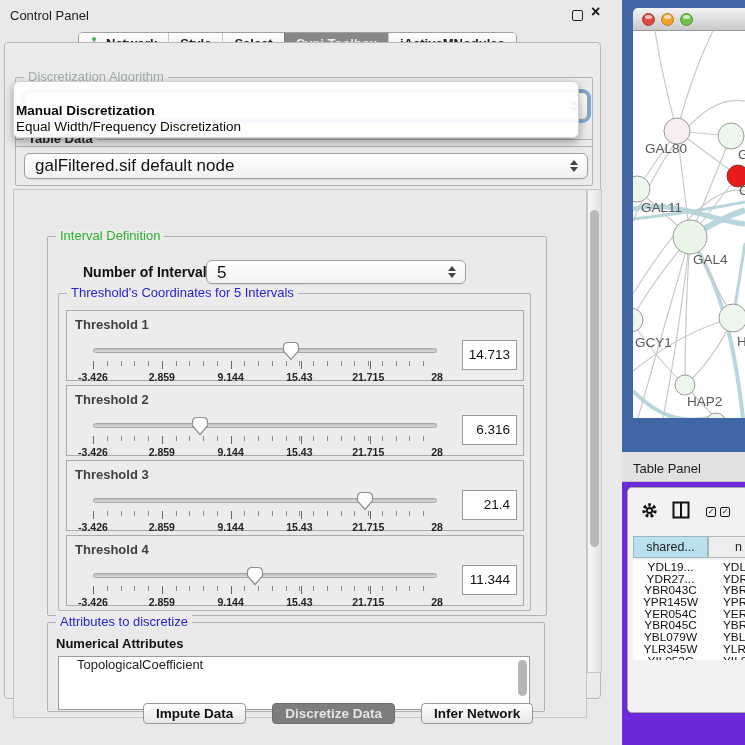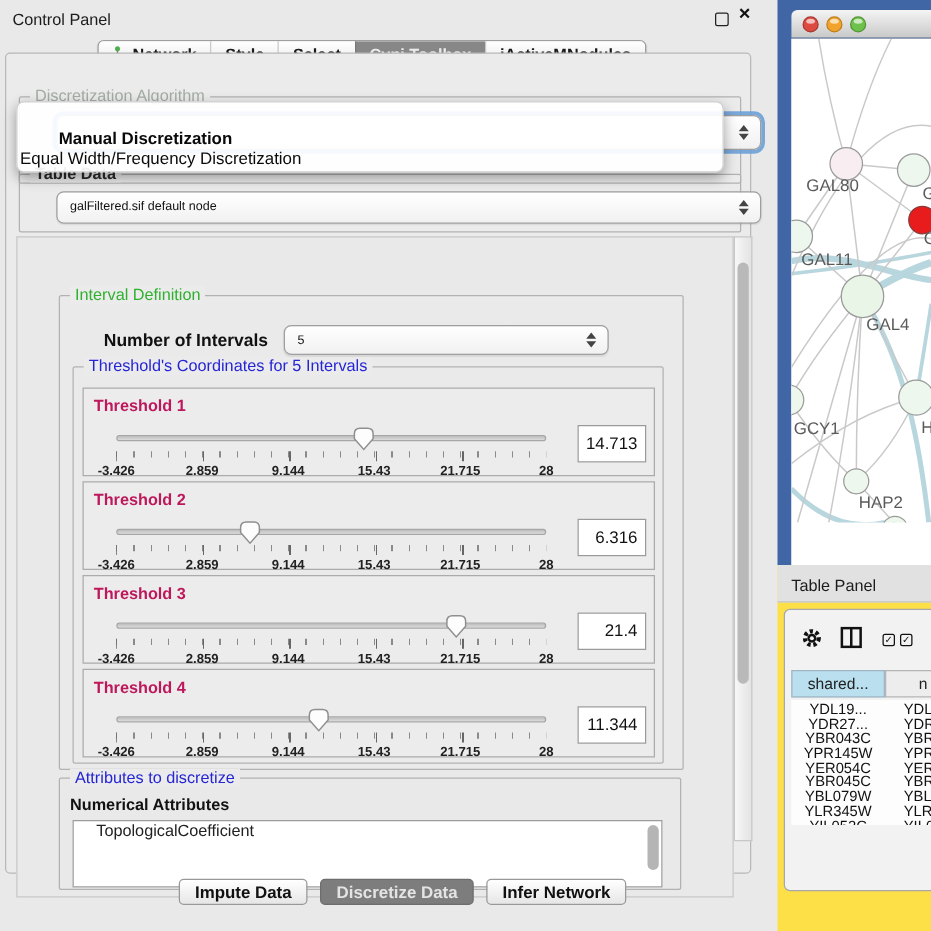--- a/index.html
+++ b/index.html
@@ -25,87 +25,87 @@
 
   
   .group { position:absolute; border:1px solid #b2b2b2; border-radius:2px; }
   .gtitle { position:absolute; top:-8px; left:8px; background:#ebebeb; padding:0 4px; font-size:13px; line-height:14px; }
   .gtitle.green { color:#2fb12f; }
   .gtitle.blue { color:#2525d5; }
   .gtitle.faded { color:#a3ada3; }
   .gtitle.dark { color:#2a2a2a; font-weight:600; }
 
   
-  .combo { position:absolute; background:linear-gradient(#ffffff,#f1f1f1); border:1px solid #9f9f9f; border-radius:6px; font-size:10px; color:#111; line-height:24px; padding-left:10px; box-shadow:0 1px 1px rgba(0,0,0,.08);margin-left:21px; }
+  .combo { position:absolute; background:linear-gradient(#ffffff,#f1f1f1); border:1px solid #9f9f9f; border-radius:6px; font-size:17px; color:#111; line-height:24px; padding-left:10px; box-shadow:0 1px 1px rgba(0,0,0,.08); }
   .stepper { position:absolute; right:9px; top:50%; width:8px; height:12px; margin-top:-6px; }
   .stepper:before, .stepper:after { content:""; position:absolute; left:0; border-left:4px solid transparent; border-right:4px solid transparent; }
   .stepper:before { top:0; border-bottom:5px solid #444; }
   .stepper:after { bottom:0; border-top:5px solid #444; }
 
   #algo-group { left:10px; top:34px; width:578px; height:70px; }
   #algo-combo { left:8px; top:14px; width:564px; height:28px; box-shadow:0 0 0 3px rgba(100,155,215,.85); }
 
   
   #algo-popup { left:8px; top:38px; width:566px; height:57px; background:rgba(255,255,255,.93); border:1px solid #cfcfcf; border-radius:6px; box-shadow:0 4px 10px rgba(0,0,0,.35); z-index:30; }
   #popup-hint { position:absolute; top:4px; left:0; width:100%; text-align:center; font-size:13px; color:#b6b6b6; }
   .popup-item { position:absolute; left:2px; font-size:13.5px; color:#0a0a0a; white-space:nowrap; }
-  #popup-item-0 { top:21px; font-weight:700;margin-left:31px; }
+  #popup-item-0 { top:21px; font-weight:700; }
   #popup-item-1 { top:37px; }
 
   #tabledata-group { left:10px; top:96px; width:578px; height:47px; }
   #tabledata-combo { left:8px; top:13px; width:564px; height:26px; }
 
   
   #viewport { left:8px; top:146px; width:574px; height:529px; border:1px solid #c7c7c7; background:#e9e9e9; overflow:hidden; }
   #v-scrollbar { left:582px; top:146px; width:15px; height:484px; background:linear-gradient(to right,#f7f7f7,#e3e3e3); border:1px solid #c7c7c7; }
   #v-thumb { left:2px; top:20px; width:9px; height:337px; background:#b9b9b9; border-radius:5px; }
 
   #interval-group { left:33px; top:46px; width:500px; height:380px; background:#eaeaea; }
   #noi-label { left:35px; top:27px; font-size:14px; font-weight:700; color:#111; }
   #noi-combo { left:158px; top:23px; width:260px; height:24px; }
   #thresh-group { left:10px; top:56px; width:473px; height:318px; }
 
   .tpanel { position:absolute; left:7px; width:458px; height:71px; border:1px solid #ababab; background:#ececec; }
-  .t-title { position:absolute; left:8px; top:6px; font-size:13px; font-weight:700; color:#be185d; }
+  .t-title { position:absolute; left:8px; top:6px; font-size:13px; font-weight:700; color:#404040; }
   .slider { position:absolute; left:26px; top:28px; width:344px; height:40px; }
   .track { position:absolute; left:0; top:9px; width:100%; height:5px; background:linear-gradient(#bdbdbd,#dcdcdc); border:1px solid #a6a6a6; border-radius:3px; }
   .thumb { position:absolute; top:2px; width:18px; height:20px; margin-left:-9px; }
   .ticks-minor { position:absolute; left:0; top:22px; width:100%; height:5px;
      background:repeating-linear-gradient(to right,#8a8a8a 0 1px,transparent 1px 4%); }
   .ticks-major { position:absolute; left:0; top:22px; width:100.5%; height:8px;
      background:repeating-linear-gradient(to right,#666 0 1px,transparent 1px 20%); }
   .tlabels { position:absolute; left:0; top:32px; width:100%; height:12px; font-size:10.5px; font-weight:700; color:#222; }
   .tlabels span { position:absolute; transform:translateX(-50%); white-space:nowrap; }
   .tlabels span:nth-child(1){left:0%;} .tlabels span:nth-child(2){left:20%;}
   .tlabels span:nth-child(3){left:40%;} .tlabels span:nth-child(4){left:60%;}
   .tlabels span:nth-child(5){left:80%;} .tlabels span:nth-child(6){left:100%;}
   .t-value { position:absolute; left:395px; top:29px; width:55px; height:30px; background:#fff; border:1px solid #9a9a9a; font-size:13.5px; color:#111; text-align:right; line-height:28px; padding-right:6px; }
 
   #attr-group { left:33px; top:432px; width:498px; height:90px; }
   #attr-subtitle { left:8px; top:13px; font-size:13px; font-weight:700; color:#111; }
   #attr-list { left:10px; top:33px; width:472px; height:54px; background:#fff; border:1px solid #9c9c9c; overflow:hidden; }
   .attr-item { padding-left:18px; font-size:13px; color:#222; line-height:15.5px; white-space:nowrap; }
   #attr-scroll { position:absolute; right:2px; top:3px; width:9px; height:36px; background:#b5b5b5; border-radius:5px; }
 
-  #bottom-tabs { left:143px; top:703px; display:flex; gap:10px; }
+  #bottom-tabs { left:143px; top:703px; display:flex; gap:26px; }
   .btab { height:21px; padding:0 12px; line-height:19px; font-size:13.5px; font-weight:600; color:#111; background:linear-gradient(#ffffff,#e6e6e6); border:1px solid #989898; border-radius:4px; }
   .btab.sel { background:#7d7d7d; color:#e4e4e4; border-color:#6d6d6d; }
 
   
   #net-window { left:622px; top:0; width:123px; height:452px; background:#4166a5; }
   #net-titlebar { left:11px; top:8px; width:112px; height:23px; background:linear-gradient(#f4f4f4,#c9c9c9); border-bottom:1px solid #999; border-top-left-radius:5px; }
   .light { position:absolute; top:5px; width:13px; height:13px; border-radius:50%; }
   .light i { position:absolute; left:2px; top:1px; width:7px; height:4px; border-radius:50%; background:rgba(255,255,255,.65); }
   #light-red { left:9px; background:#dc4a41; border:1px solid #a8392f; }
   #light-yellow { left:28px; background:#f2a32d; border:1px solid #bd7e1a; }
   #light-green { left:47px; background:#6fc14d; border:1px solid #539636; }
-  #net-canvas { left:11px; top:31px; width:112px; height:451px; background:#fff; overflow:hidden; }
-
-  
-  #table-panel { left:622px; top:452px; width:123px; height:293px; background:#fde047; }
+  #net-canvas { left:11px; top:31px; width:112px; height:387px; background:#fff; overflow:hidden; }
+
+  
+  #table-panel { left:622px; top:452px; width:123px; height:293px; background:#6d28d9; }
   #tp-header { left:0; top:0; width:123px; height:30px; background:#e1e1e1; border-bottom:1px solid #c3c3c3; }
   #tp-title { left:11px; top:9px; font-size:13px; color:#1c1c1c; }
   #tp-inner { left:5px; top:35px; width:122px; height:226px; background:#f2f2f2; border:1px solid #a8a8a8; border-radius:5px; overflow:hidden; }
   #tp-toolbar { left:0; top:0; width:122px; height:44px; }
   .cbx { position:absolute; top:19px; width:10px; height:10px; border:1.4px solid #111; border-radius:2px; font-size:8px; line-height:8px; text-align:center; color:#111; font-weight:700; }
   #th-row { position:absolute; left:5px; top:48px; height:22px; display:flex; }
   .th-cell { border:1px solid #9fb6c2; font-size:12.5px; color:#222; text-align:center; line-height:20px; overflow:hidden; white-space:nowrap; }
   #th-cell-0 { width:75px; background:#badfee; }
   #th-cell-1 { width:60px; background:#ededed; border-color:#b5b5b5; text-align:left; padding-left:26px; }
   #tp-rows { position:absolute; left:5px; top:72px; width:117px; height:100px; overflow:hidden; background:#fdfdfd; }

